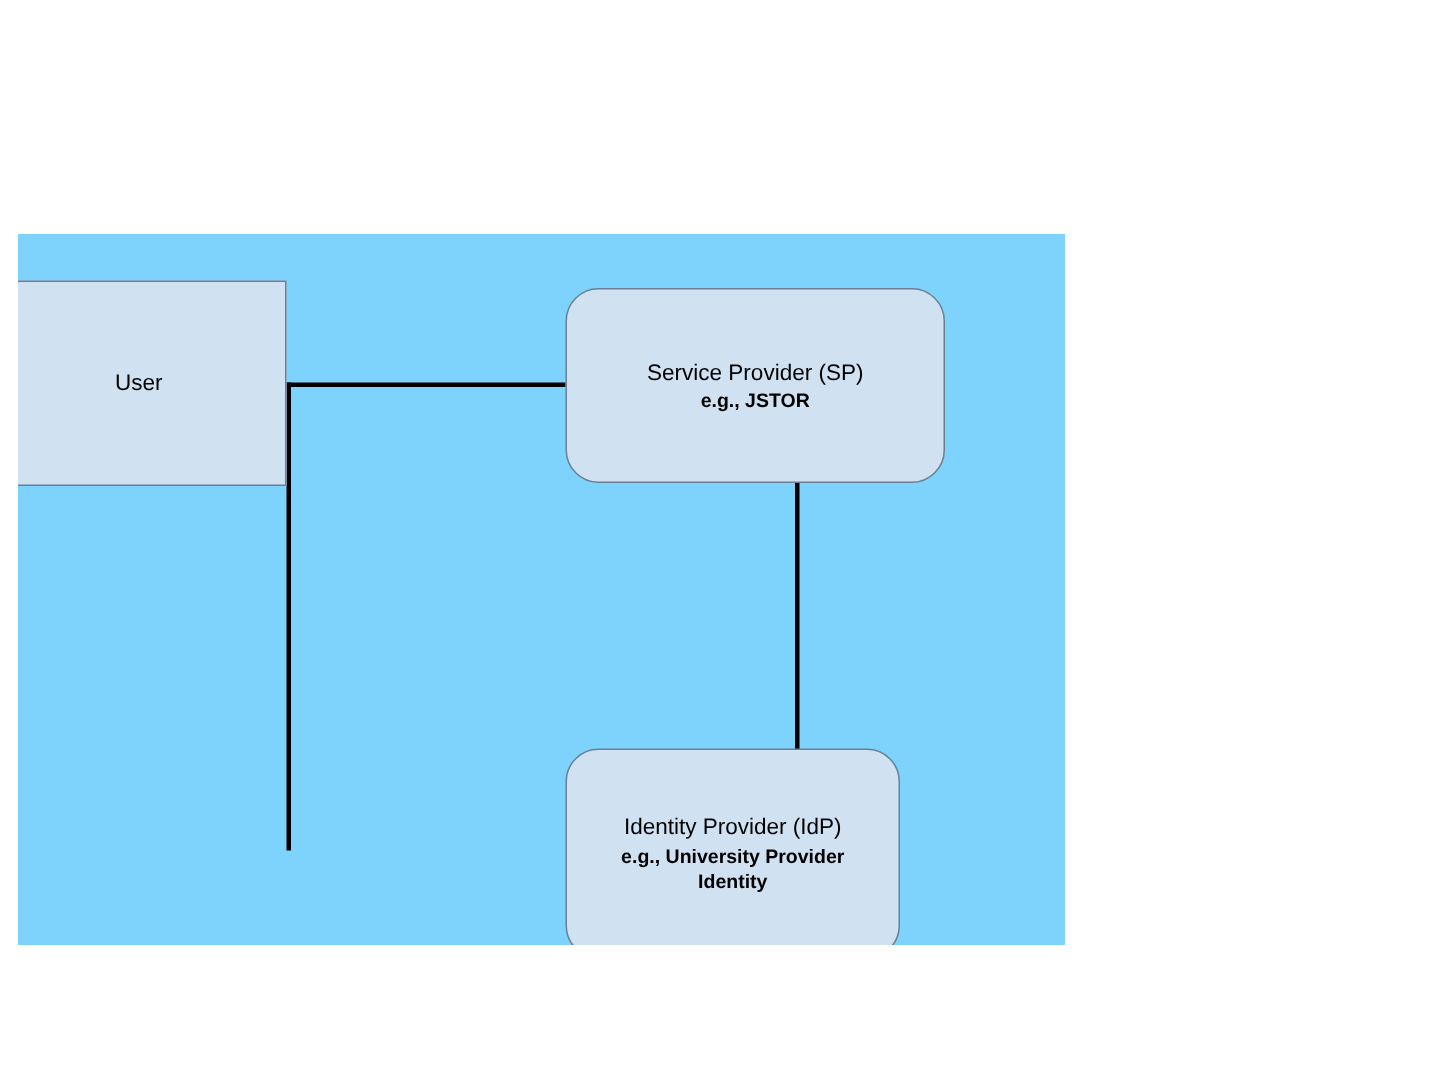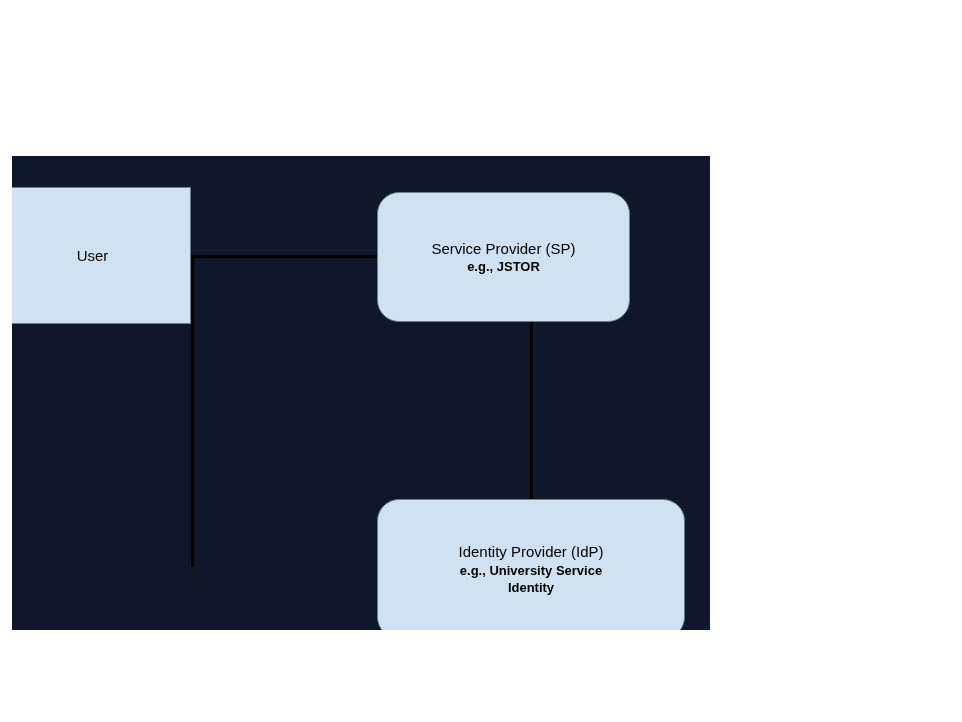--- a/index.html
+++ b/index.html
@@ -22,21 +22,21 @@
     background: #ffffff;
   }
 
   
   .stage {
     position: absolute;
     left: 12px;
     top: 156px;
     width: 698px;
     height: 474px;
-    background: #0f172a;
+    background: #7dd3fc;
     overflow: hidden;
   }
 
   
   .node {
     position: absolute;
     box-sizing: border-box;
     background: #d0e1f2;
     border: 1px solid #6b7f94;
     display: flex;
@@ -79,21 +79,21 @@
     top: 36px;            
     width: 253px;         
     height: 130px;        
     border-radius: 22px;
   }
 
   
   #node-idp {
     left: 365px;          
     top: 343px;           
-    width: 308px;         
+    width: 223px;         
     height: 140px;        
     border-radius: 22px;
   }
 
   
   .connector {
     position: absolute;
     background: #000000;
   }
   #connector-sp-idp {
@@ -130,18 +130,18 @@
       <div class="plain">User</div>
     </div>
 
     <div class="node" id="node-sp">
       <div class="title">Service Provider (SP)</div>
       <div class="subtitle">e.g., JSTOR</div>
     </div>
 
     <div class="node" id="node-idp">
       <div class="title">Identity Provider (IdP)</div>
-      <div class="subtitle">e.g., University Service</div>
+      <div class="subtitle">e.g., University Provider</div>
       <div class="subtitle">Identity</div>
     </div>
 
   </div>
 </div>
 
 </body></html>

